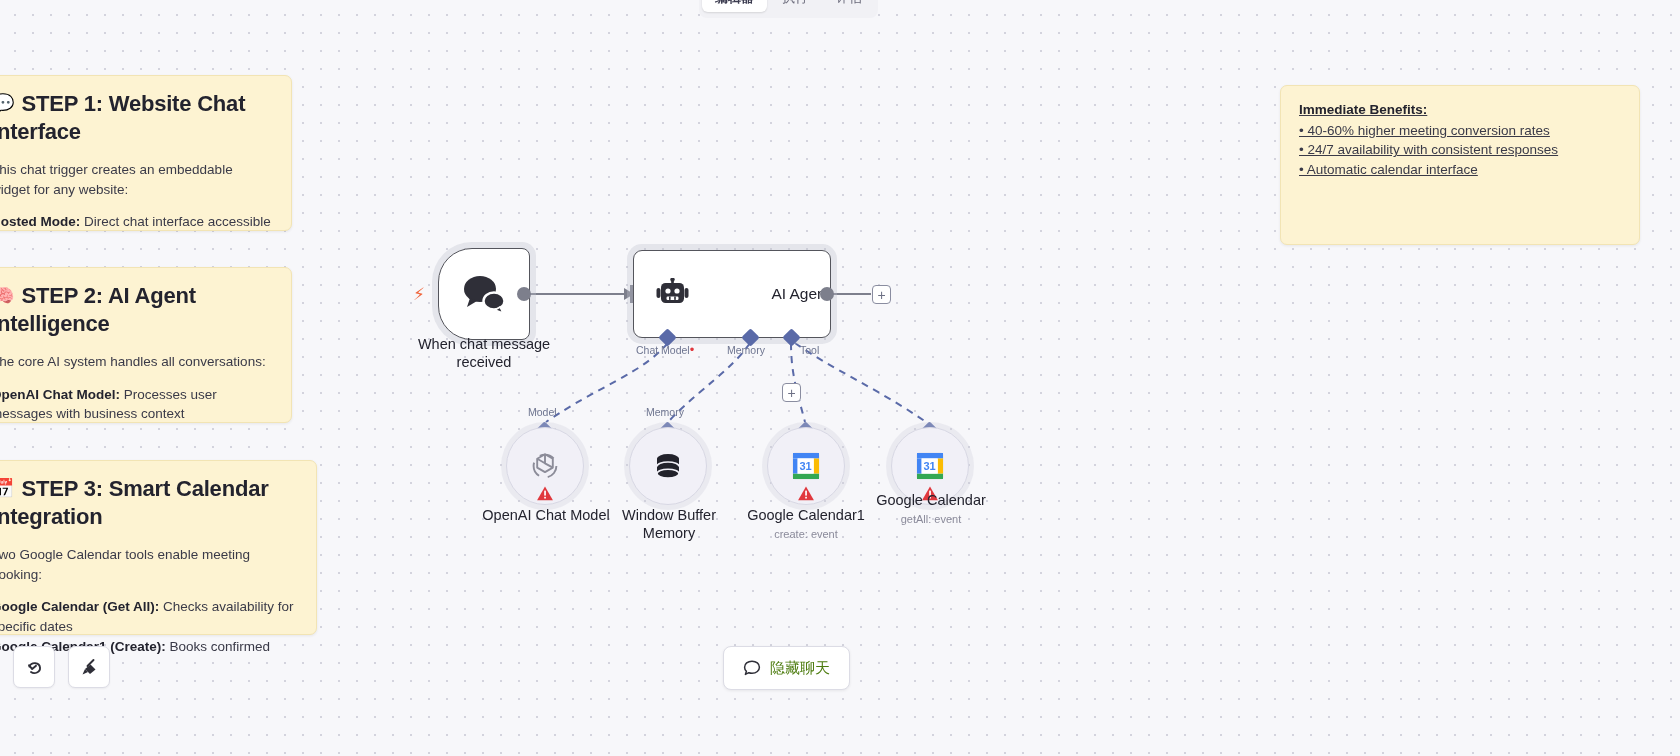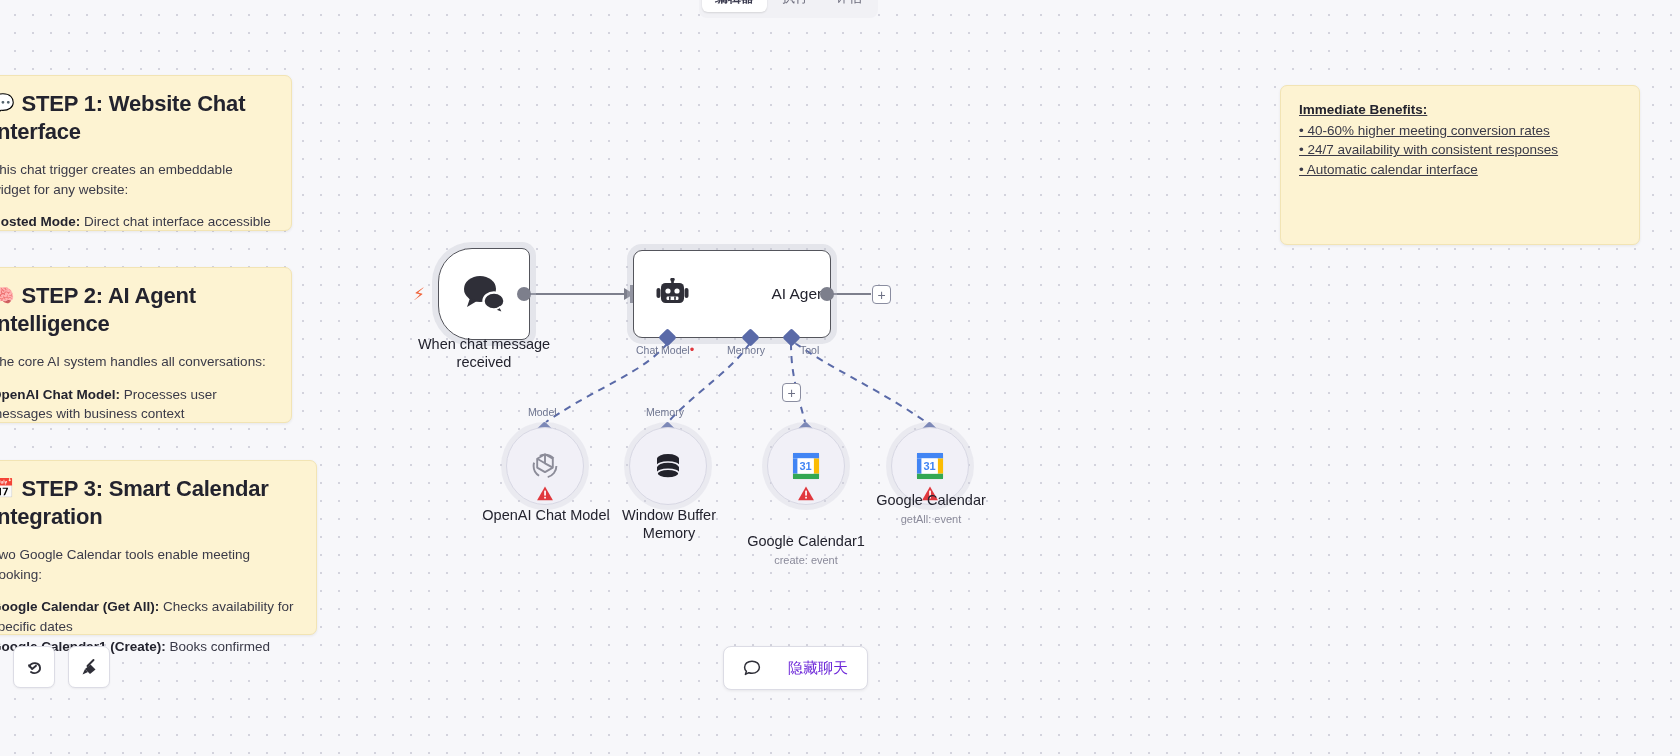--- a/index.html
+++ b/index.html
@@ -55,22 +55,22 @@
   .port-req{color:#e0383e;font-size:13px;line-height:0;}
   .plus-btn{position:absolute;width:19px;height:19px;border:1.4px solid #8a8da0;border-radius:4px;
             background:#ffffff;display:flex;align-items:center;justify-content:center;
             font-size:14px;color:#6d7085;line-height:1;box-sizing:border-box;}
   .bolt{position:absolute;font-size:17px;color:#f0643a;}
   
   .ctrl-btn{position:absolute;width:42px;height:42px;background:#ffffff;border:1px solid #dcdce5;
             border-radius:7px;display:flex;align-items:center;justify-content:center;
             box-shadow:0 1px 2px rgba(0,0,0,.05);box-sizing:border-box;}
   .chat-toggle{position:absolute;height:44px;background:#ffffff;border:1px solid #dcdce5;border-radius:8px;
-               display:flex;align-items:center;gap:27px;padding:0 19px;box-shadow:0 1px 3px rgba(0,0,0,.07);
-               font-size:15px;color:#6d28d9;box-sizing:border-box;}
+               display:flex;align-items:center;gap:9px;padding:0 19px;box-shadow:0 1px 3px rgba(0,0,0,.07);
+               font-size:15px;color:#4d7c0f;box-sizing:border-box;}
   svg{display:block;}
 </style>
 </head>
 <body>
 
 <div class="tabbar">
   <div class="tab active">编辑器</div>
   <div class="tab">执行</div>
   <div class="tab">评估</div>
 </div>
@@ -224,21 +224,21 @@
     <text x="14.6" y="19.4" font-size="11" font-weight="700" fill="#4285f4" text-anchor="middle" font-family="'Liberation Sans',sans-serif">31</text>
   </svg>
   <span class="warn">
     <svg width="17" height="15" viewBox="0 0 17 15">
         <polygon points="8.5,0.6 16.4,14.2 0.6,14.2" fill="#e0383e"></polygon>
         <rect x="7.7" y="4.6" width="1.7" height="5" fill="#ffffff"></rect>
         <rect x="7.7" y="10.8" width="1.7" height="1.7" fill="#ffffff"></rect>
       </svg>
   </span>
 </div>
-<div class="node-caption" style="left:733px;top:506px;width:146px;margin-top:26px;">
+<div class="node-caption" style="left:733px;top:506px;width:146px;">
   <span>Google Calendar1</span>
   <div class="sub-caption">create: event</div>
 </div>
 
 <div class="diamond" style="left:923px;top:424px;"></div>
 <div class="subnode" style="left:891px;top:427px;">
   <svg width="30" height="30" viewBox="0 0 30 30">
     <rect x="2" y="2" width="26" height="26" rx="2" fill="#ffffff" stroke="#e3e3e8" stroke-width="1"></rect>
     <rect x="2" y="2" width="26" height="5.5" fill="#4285f4"></rect>
     <rect x="2" y="22.5" width="26" height="5.5" fill="#34a853"></rect>

